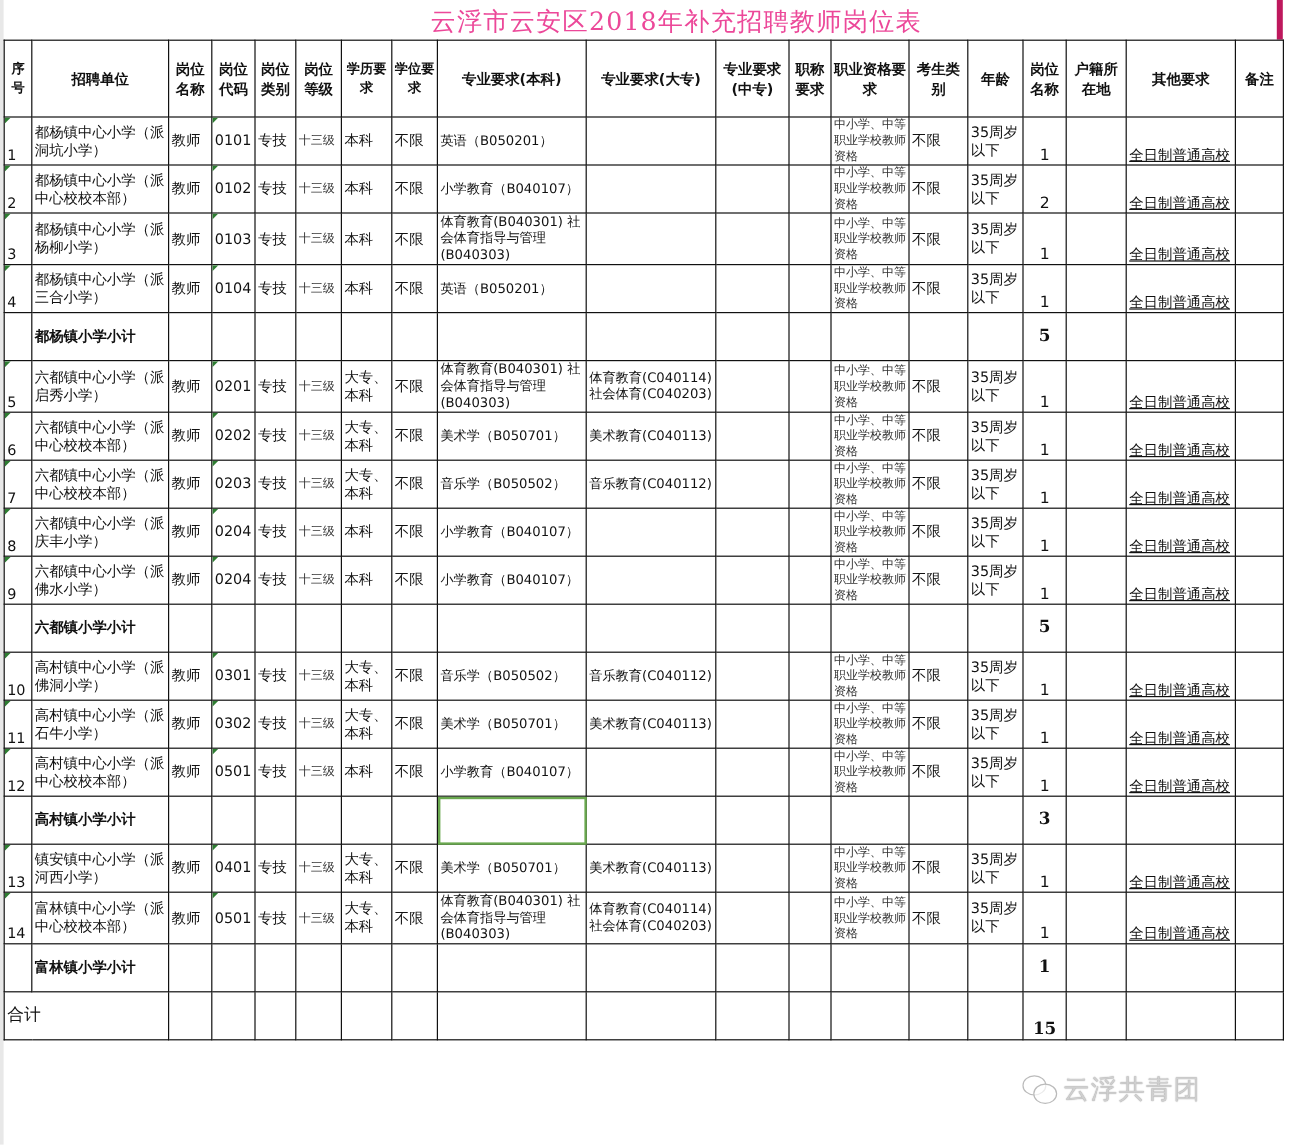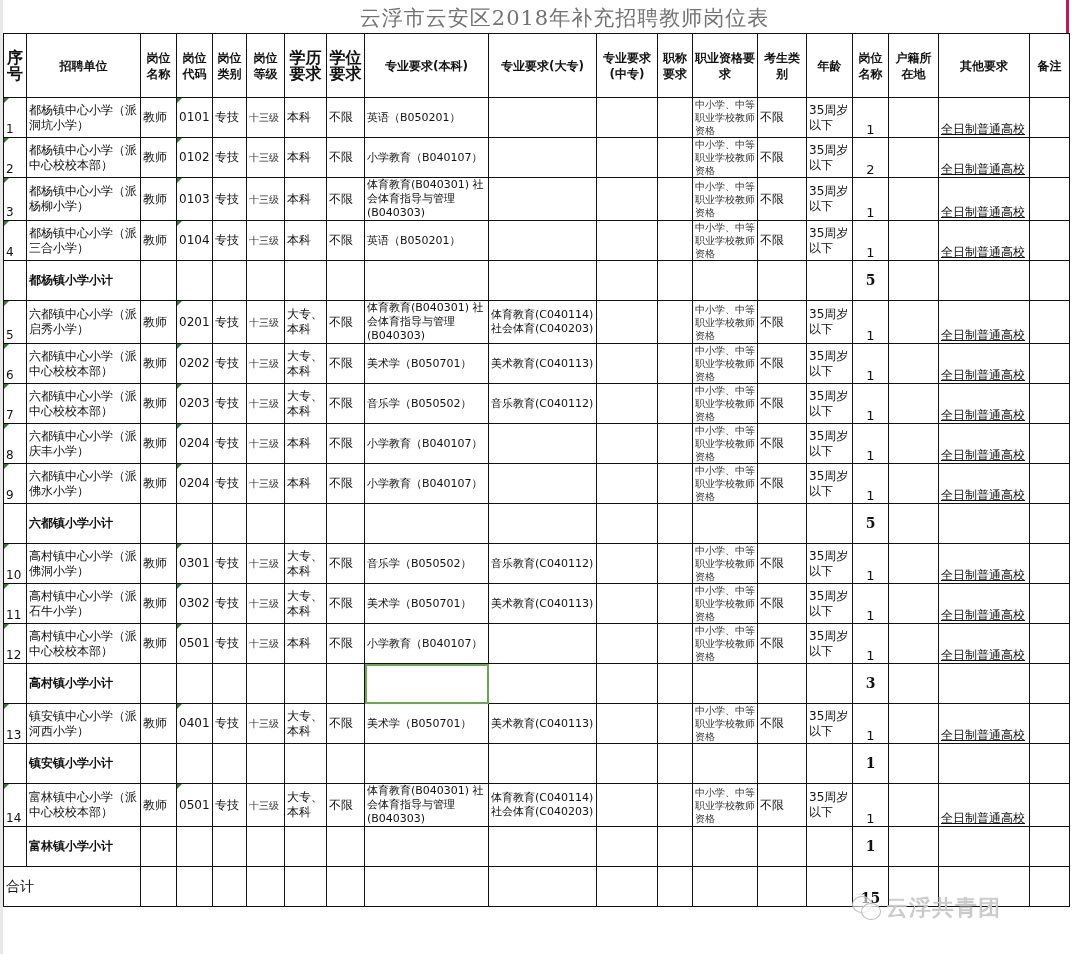--- a/index.html
+++ b/index.html
@@ -1,26 +1,26 @@
 <!DOCTYPE html>
 <html><head>
 <meta charset="utf-8">
 <style>
   html, body { margin:0; padding:0; background:#ffffff; }
   body { width:1076px; height:954px; overflow:hidden; position:relative;
          font-family: "DejaVu Sans", "Liberation Sans", sans-serif; color:#111; }
   .sheet { position:absolute; left:3px; top:0; width:1066px; }
   .title { height:33px; line-height:36px; text-align:center; font-family:"DejaVu Serif","Liberation Serif",serif;
-           font-size:21px; color:#737373; border-right:3px solid #be185d; letter-spacing:1px;
+           font-size:21px; color:#ec4899; border-right:5px solid #be185d; letter-spacing:1px;
            padding-left:60px; box-sizing:border-box; }
   table { border-collapse:collapse; table-layout:fixed; width:1066px; }
   td, th { border:1.5px solid #111; padding:0 2px; overflow:hidden; font-size:12px; font-weight:normal;
            line-height:15px; vertical-align:middle; white-space:nowrap; position:relative; }
   th { font-weight:bold; font-size:12px; text-align:center; height:63px; white-space:normal; line-height:16px; }
-  th.big { font-size:16px; }
+  th.big { font-size:11px; }
   tr.data td { height:39px; }
   tr.sub td { height:39px; }
   tr.total td { height:39px; }
   .seq { text-align:left; vertical-align:bottom; padding-bottom:0px; font-size:12px; }
   .unit { font-size:12px; line-height:15px; white-space:normal; }
   .qual { font-size:10px; line-height:13px; color:#333; white-space:normal;margin-left:28px; }
   .major { font-size:11px; line-height:14px; white-space:normal; }
   .count { text-align:center; vertical-align:bottom; font-size:13px; }
   .other { vertical-align:bottom; text-decoration:underline; font-size:12px; }
   .subname { font-weight:bold; font-size:12px; }
@@ -418,41 +418,20 @@
           <td></td>
           <td></td>
           <td class="qual">中小学、中等职业学校教师资格</td>
           <td>不限</td>
           <td class="unit">35周岁以下</td>
           <td class="count">1</td>
           <td></td>
           <td class="other">全日制普通高校</td>
           <td></td>
         </tr>
-        <tr class="sub">
-          <td></td>
-          <td class="subname">镇安镇小学小计</td>
-          <td></td>
-          <td></td>
-          <td></td>
-          <td></td>
-          <td></td>
-          <td></td>
-          <td></td>
-          <td></td>
-          <td></td>
-          <td></td>
-          <td></td>
-          <td></td>
-          <td></td>
-          <td class="subcount">1</td>
-          <td></td>
-          <td></td>
-          <td></td>
-        </tr>
         <tr class="data">
           <td class="seq tri">14</td>
           <td class="unit">富林镇中心小学（派中心校校本部）</td>
           <td>教师</td>
           <td class="tri">0501</td>
           <td>专技</td>
           <td class="qual">十三级</td>
           <td class="unit">大专、本科</td>
           <td>不限</td>
           <td class="major">体育教育(B040301) 社会体育指导与管理(B040303)</td>

